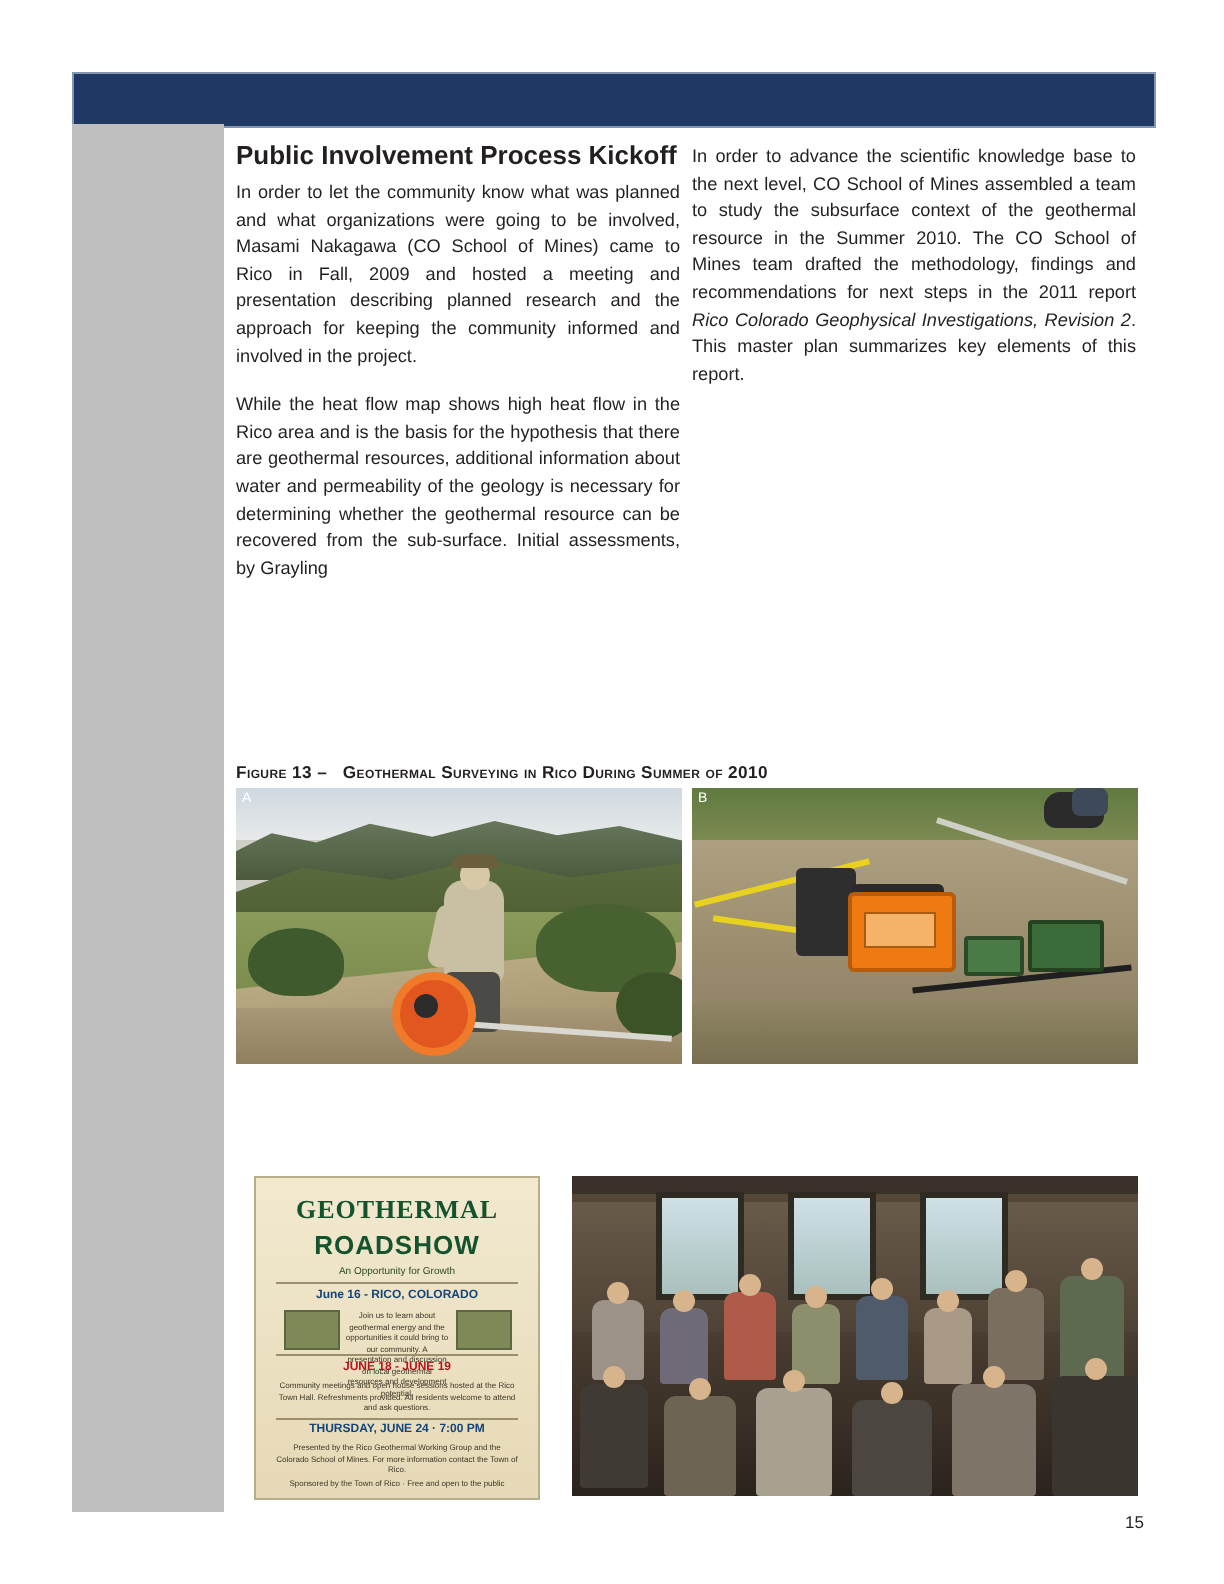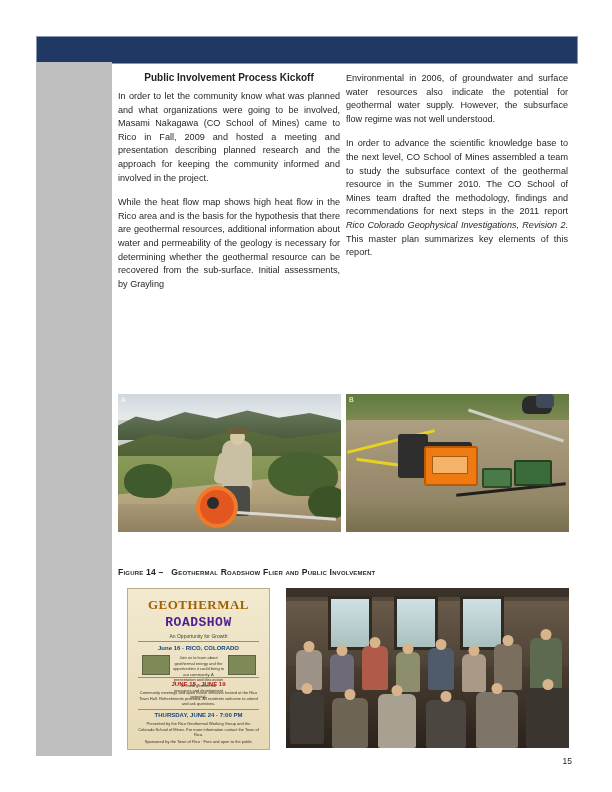--- a/index.html
+++ b/index.html
@@ -57,24 +57,24 @@
     font-size: 9.1px;
     line-height: 13.6px;
     color: #231f20;
     text-align: justify;
   }
   .col-left { left: 118px; }
   .col-right { left: 346px; }
 
   .subhead {
     font-weight: bold;
-    font-size: 10px;
+    font-size: 13px;
     margin: 0 0 6px 0;
     line-height: 12px;
-    text-align: center;
+    text-align: left;
   }
   .para {
     margin: 0 0 11px 0;
   }
   .subhead.second { margin-top: 4px; }
   em { }
 
   
   .fig-caption {
     position: absolute;
@@ -272,32 +272,32 @@
   }
   .flier-bg {
     position: absolute; inset: 0;
     background: linear-gradient(#f2e9cf, #e6d9b6);
   }
   .flier-title {
     position: absolute; left: 6px; top: 8px; right: 6px;
     text-align: center;
     font-size: 13px;
     font-weight: bold;
-    color: #a16207;
+    color: #14532d;
     letter-spacing: 0.5px;
     font-family: "Liberation Serif", serif;
   }
   .flier-title2 {
     position: absolute; left: 6px; top: 26px; right: 6px;
     text-align: center;
     font-size: 13px;
     font-weight: bold;
-    color: #4c1d95;
+    color: #14532d;
     letter-spacing: 0.5px;
-    font-family: Liberation Mono, monospace;
+    font-family: Liberation Sans, sans-serif;
   }
   .flier-sub {
     position: absolute; left: 6px; top: 44px; right: 6px;
     text-align: center; font-size: 5px; color: #2d4c1e;
   }
   .flier-rule {
     position: absolute; left: 10px; right: 10px; height: 1px; background: #9b8f6d;
   }
   .flier-block {
     position: absolute; left: 10px; right: 10px;
@@ -371,24 +371,28 @@
 
   <div class="left-bar"></div>
 
   <div class="col col-left">
     <p class="subhead">Public Involvement Process Kickoff</p>
     <p class="para">In order to let the community know what was planned and what organizations were going to be involved, Masami Nakagawa (CO School of Mines) came to Rico in Fall, 2009 and hosted a meeting and presentation describing planned research and the approach for keeping the community informed and involved in the project.</p>
     <p class="para">While the heat flow map shows high heat flow in the Rico area and is the basis for the hypothesis that there are geothermal resources, additional information about water and permeability of the geology is necessary for determining whether the geothermal resource can be recovered from the sub-surface.  Initial assessments, by Grayling</p>
   </div>
 
   <div class="col col-right">
-    <p class="para">Environmental in 2006, of groundwater and surface water resources also indicate the potential for  geothermal water supply.  However,  the subsurface flow regime was not well understood.</p>
     <p class="para"><span>In order to advance the scientific knowledge base to the next level, CO School of Mines assembled a team to study the subsurface context of the geothermal resource in the Summer 2010.  The CO School of Mines team drafted the methodology, findings and recommendations for next steps in the 2011 report </span><em>Rico Colorado Geophysical Investigations, Revision 2</em><span>. This master plan summarizes key elements of this report.</span></p>
   </div>
 
+  <div class="fig-caption" id="fig13-caption">
+    <span class="fig-label">Figure 13 –</span>
+    <span>&nbsp;</span>
+    <span class="fig-title">Geothermal Surveying in Rico During Summer of 2010</span>
+  </div>
 
   <div class="photo" id="fig13a">
     <div class="a-sky"></div>
     <div class="a-ridge"></div>
     <div class="a-hill"></div>
     <div class="a-slope"></div>
     <div class="a-road"></div>
     <div class="a-road2"></div>
     <div class="a-bush1"></div>
     <div class="a-bush2"></div>
@@ -416,25 +420,20 @@
     <div class="b-black-box"></div>
     <div class="b-orange-top"></div>
     <div class="b-orange-box"></div>
     <div class="b-orange-panel"></div>
     <div class="b-green-box2"></div>
     <div class="b-green-box"></div>
     <div class="b-grass-patch"></div>
     <div class="photo-tag">B</div>
   </div>
 
-  <div class="fig-caption" id="fig14-caption">
-    <span class="fig-label">Figure 14 –</span>
-    <span>&nbsp;</span>
-    <span class="fig-title">Geothermal Roadshow Flier and Public Involvement</span>
-  </div>
 
   <div id="fig14a">
     <div class="flier-bg"></div>
     <div class="flier-title">GEOTHERMAL</div>
     <div class="flier-title2">ROADSHOW</div>
     <div class="flier-sub">An Opportunity for Growth</div>
     <div class="flier-rule" style="top:52px;"></div>
     <div class="flier-date" style="top:56px;">June 16 - RICO, COLORADO</div>
     <div class="flier-photo" style="left:14px; top:66px;"></div>
     <div class="flier-photo" style="left:100px; top:66px;"></div>

